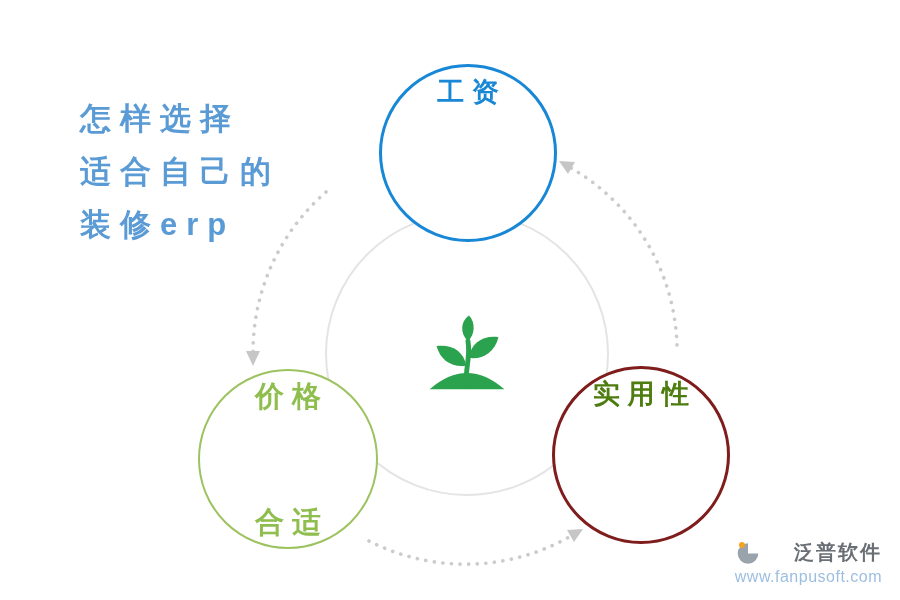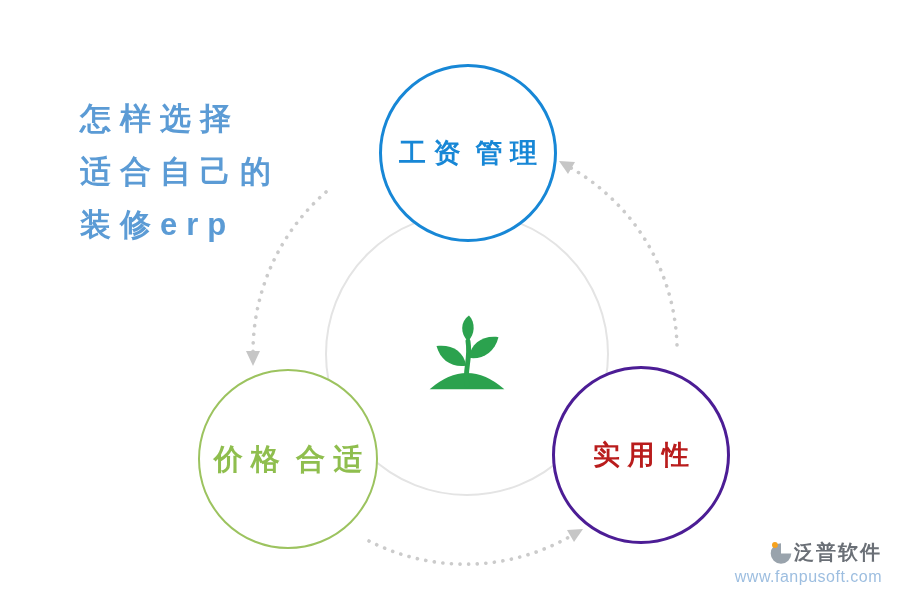--- a/index.html
+++ b/index.html
@@ -50,23 +50,23 @@
     width: 118px;
     height: 118px;
     margin-top: -14px;
   }
   
   .node {
     position: absolute;
     border-radius: 50%;
     background: #ffffff;
     display: flex;
-    flex-direction: row;
+    flex-direction: column;
     align-items: center;
-    justify-content: center;
+    justify-content: space-between;
     text-align: center;
     font-weight: bold;
     letter-spacing: 0.28em;
     text-indent: 0.28em;
     line-height: 50px;
   }
   .node-top {
     left: 379px; top: 64px;
     width: 172px; height: 172px;
     border: 3px solid #1787D6;
@@ -76,35 +76,35 @@
   .node-left {
     left: 198px; top: 369px;
     width: 176px; height: 176px;
     border: 2.5px solid #9CC35F;
     color: #8FBE4E;
     font-size: 29px;
   }
   .node-right {
     left: 552px; top: 366px;
     width: 172px; height: 172px;
-    border: 3px solid #4c1d95;
-    color: #b91c1c;
+    border: 3px solid #7f1d1d;
+    color: #4d7c0f;
     font-size: 27px;
   }
   
   .footer {
     position: absolute;
     right: 18px;
     bottom: 14px;
     text-align: right;
   }
   .brand-row {
     display: flex;
     align-items: center;
-    justify-content: flex-end;
+    justify-content: space-between;
     font-family: Liberation Mono, monospace;
   }
   .brand-mark { width: 26px; height: 26px; }
   .brand-name {
     color: #6A6F76;
     font-size: 20px;
     font-weight: bold;
     letter-spacing: 2px;
   }
   .brand-url {
@@ -147,21 +147,20 @@
       <path d="M61 54 C53 47 53 34 62 28 C69 35 68 48 61 54 Z" fill="#2BA24E"></path>
 
       <path d="M59 79 C45 81 33 74 29 59 C44 57 57 64 59 79 Z" fill="#2BA24E"></path>
 
       <path d="M62 71 C75 73 88 66 92 50 C76 48 64 56 62 71 Z" fill="#2BA24E"></path>
     </svg>
   </div>
 
   <div class="node node-top">
     <div>工资</div>
-    <div>管理</div>
   </div>
 
   <div class="node node-left">
     <div>价格</div>
     <div>合适</div>
   </div>
 
   <div class="node node-right">
     <div>实用性</div>
   </div>

